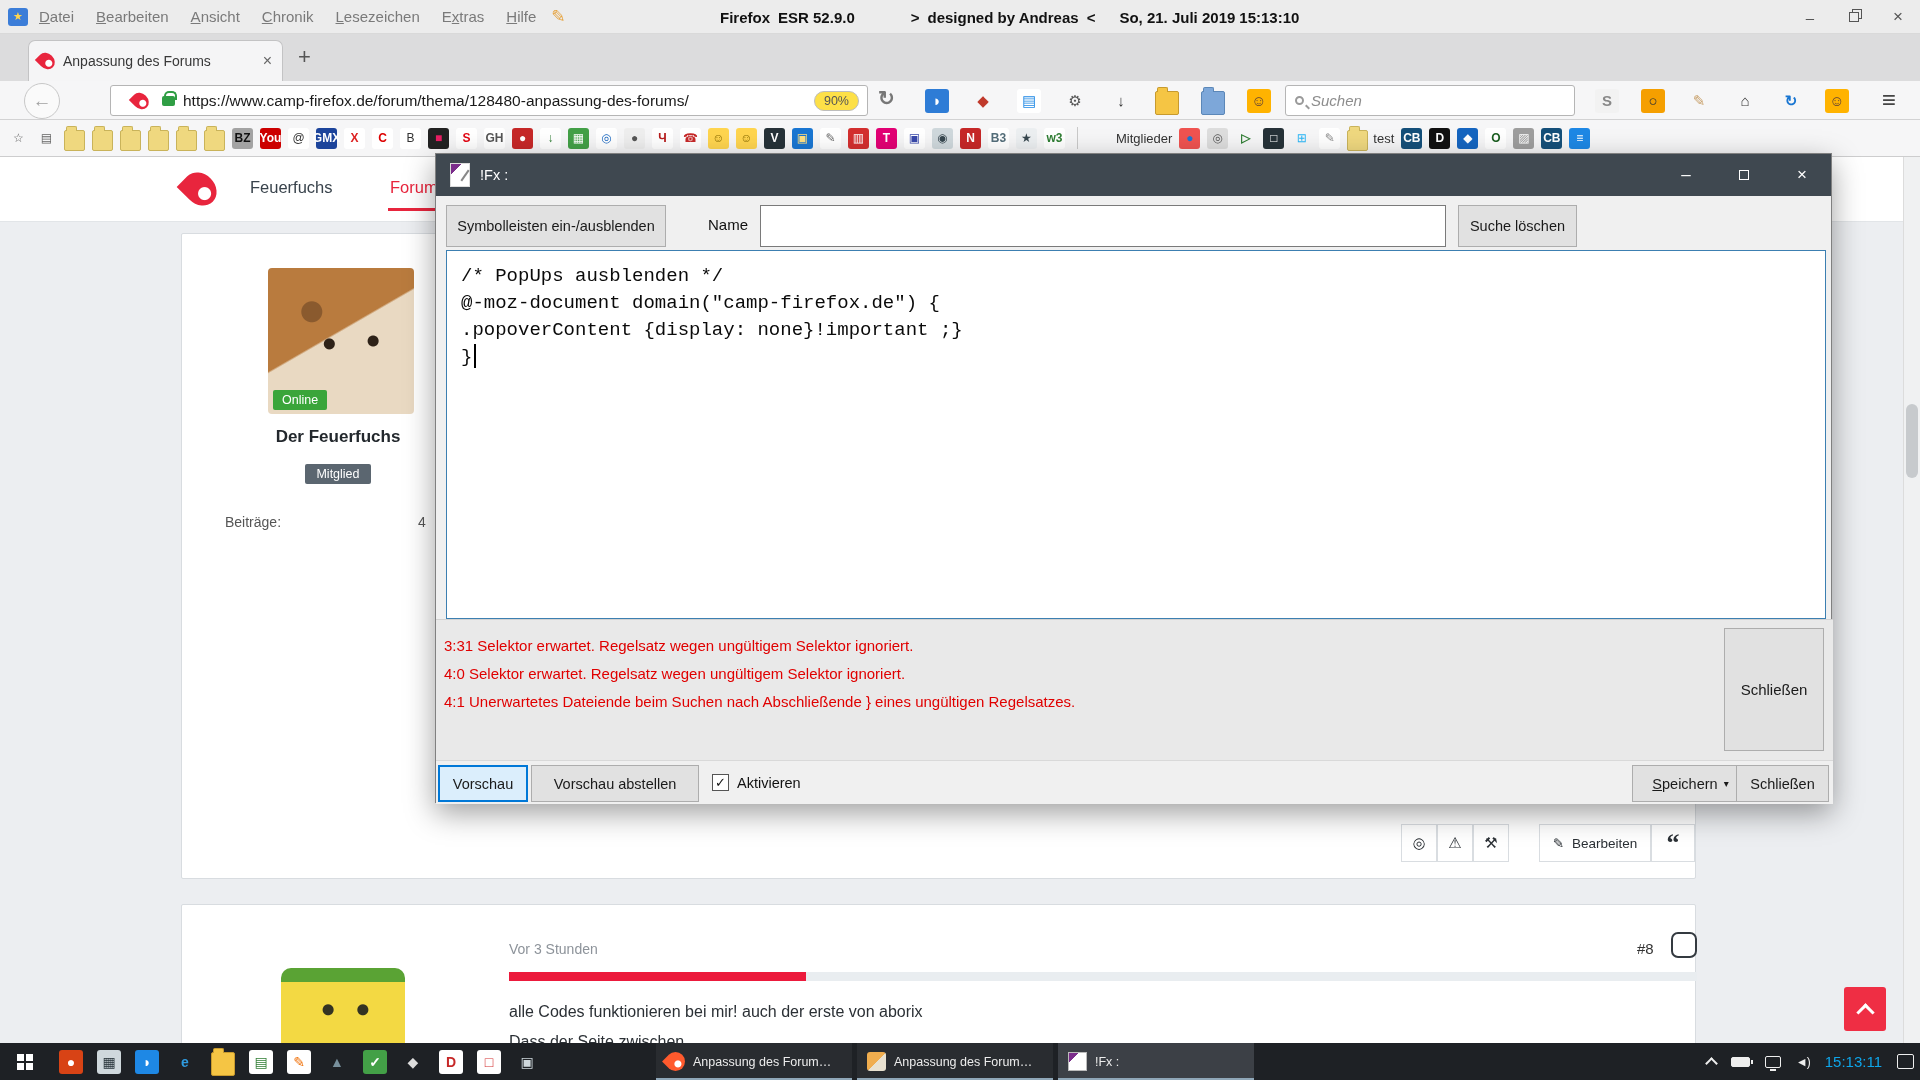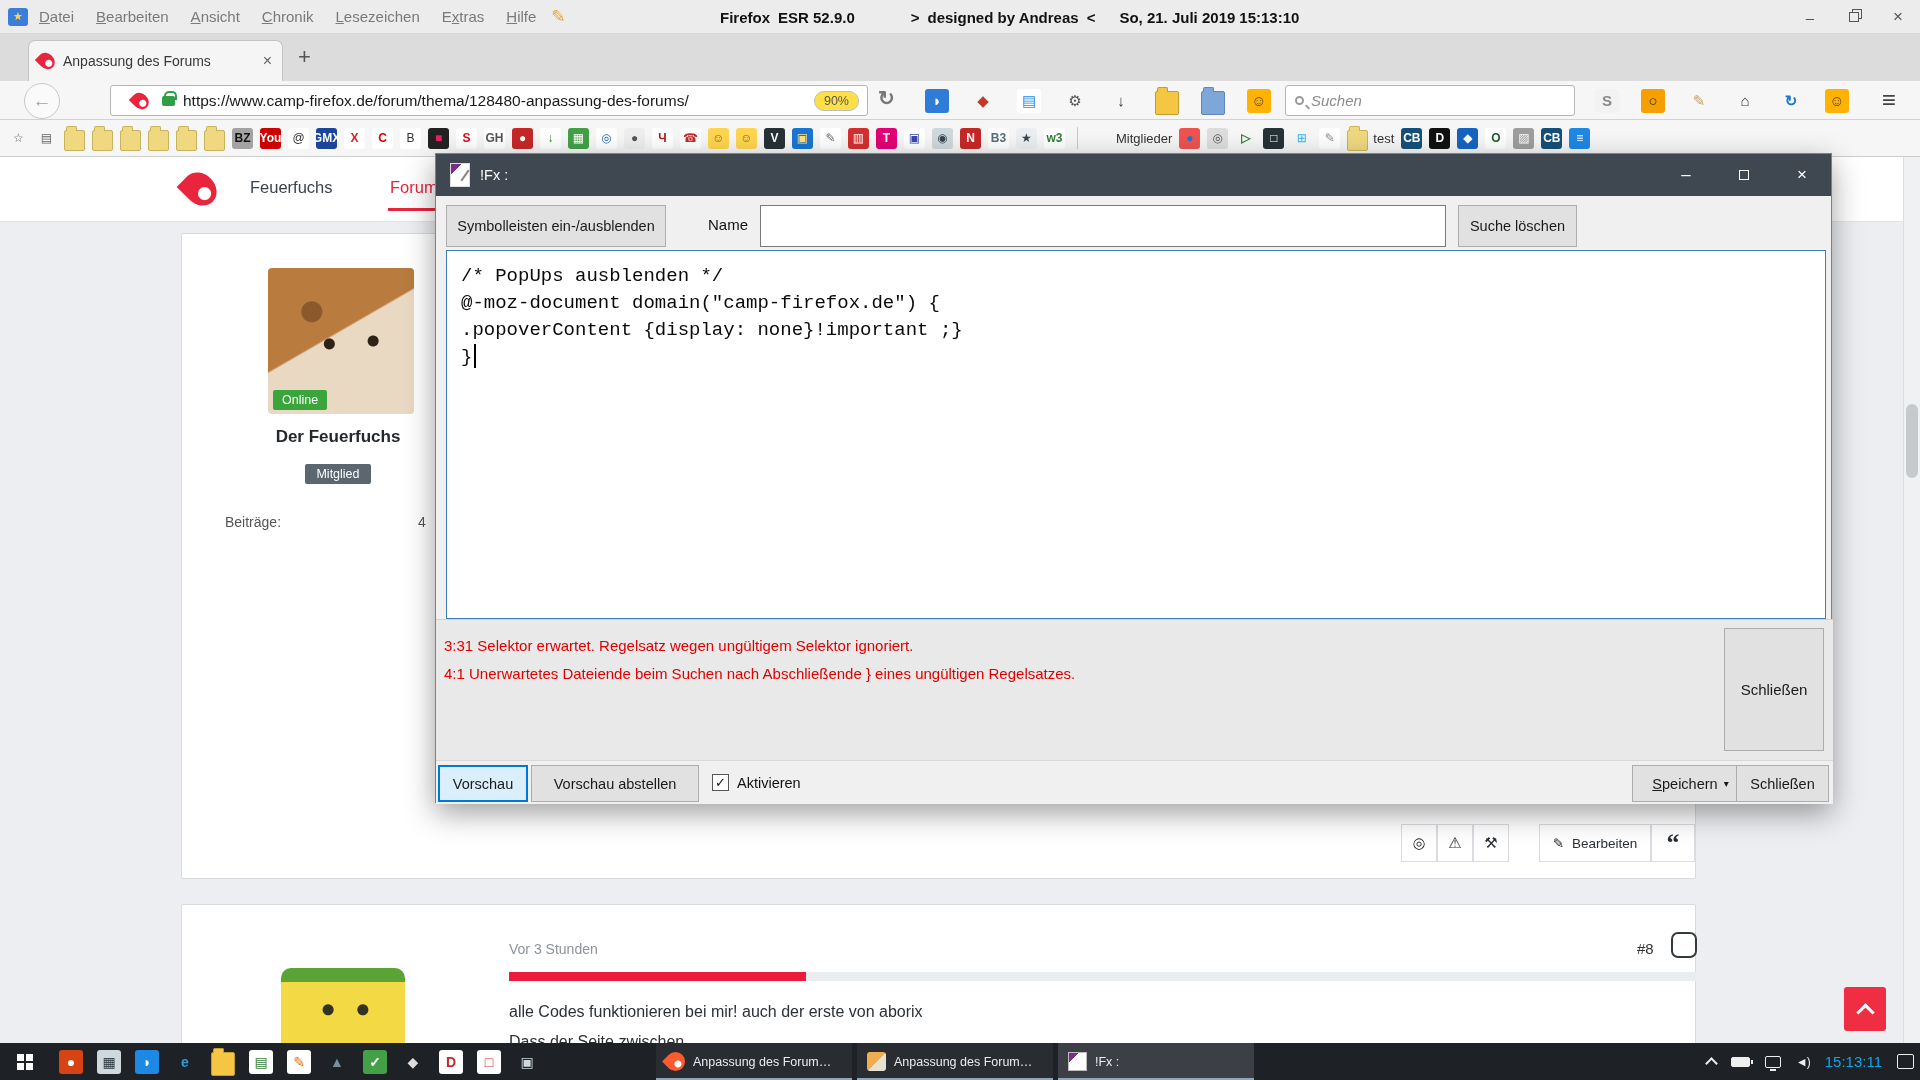--- a/index.html
+++ b/index.html
@@ -501,20 +501,21 @@
 @-moz-document domain("camp-firefox.de") {
 .popoverContent {display: none}!important ;}
 }</pre>
     <span id="caret" class="a" style="left: 27.4px; top: 93px;"></span>
   </div>
 
   <div id="errarea" class="a">
     <div>
 
     <p class="">3:31 Selektor erwartet. Regelsatz wegen ungültigem Selektor ignoriert.</p>
+        <p class="">4:0 Selektor erwartet. Regelsatz wegen ungültigem Selektor ignoriert.</p>
         <p class="">4:1 Unerwartetes Dateiende beim Suchen nach Abschließende } eines ungültigen Regelsatzes.</p>
       </div>
   </div>
   <button class="winbtn a" style="left:1288px;top:474px;width:100px;height:123px;font-size:15px">Schließen</button>
 
   <div id="dlg-bottom" class="a">
     <button class="winbtn focus a" style="left:2px;top:4px;width:90px;height:37px">Vorschau</button>
     <button class="winbtn a" style="left:95px;top:4px;width:168px;height:37px">Vorschau abstellen</button>
     <span class="cbx a" style="left:276px;top:13px">✓</span>
     <span class="a" style="left:301px;top:14px;font-size:14.5px;color:#111">Aktivieren</span>

